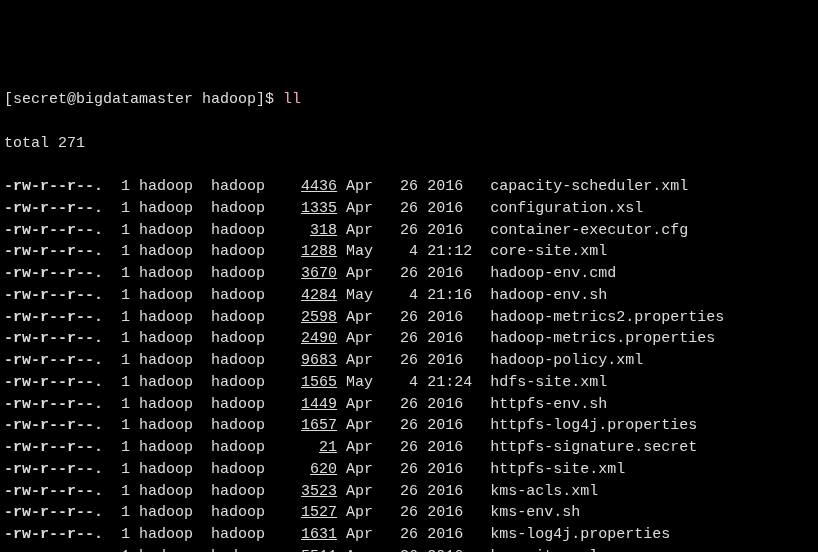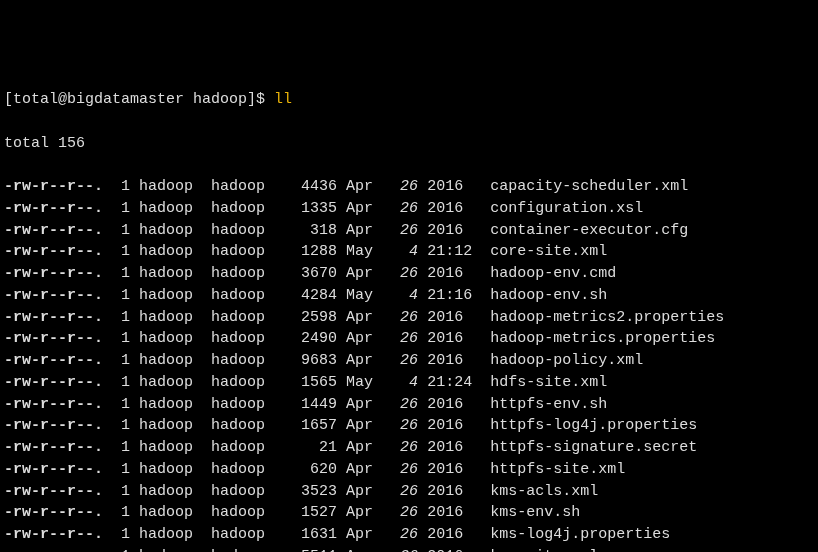--- a/index.html
+++ b/index.html
@@ -16,35 +16,35 @@
       padding: 2px 4px;
       width: 818px;
       height: 552px;
       overflow: hidden;
       white-space: pre;
     }
     .term-line {
       display: block;
     }
     .prompt-user { color: #ddd; }
-    .prompt-cmd { color: #eab308; }
+    .prompt-cmd { color: #f9a8d4; }
     .col-perms { display: inline-block; width: 11ch; font-weight: bold; }
     .col-links { display: inline-block; width: 2ch; text-align: right; }
     .col-owner { display: inline-block; width: 7ch; }
     .col-group { display: inline-block; width: 7ch; }
-    .col-size  { display: inline-block; width: 6ch; text-align: right; }
+    .col-size  { display: inline-block; width: 6ch; text-align: right; text-decoration: underline; }
     .col-month { display: inline-block; width: 4ch; }
-    .col-day   { display: inline-block; width: 3ch; text-align: right; font-style: italic; }
+    .col-day   { display: inline-block; width: 3ch; text-align: right; }
     .col-time  { display: inline-block; width: 6ch; text-align: left; }
     .col-name  { display: inline-block; }
     #file-rows { }
   </style>
 </head>
 <body>
 
 
 
-<span class="term-line"><span class="prompt-user">[total@bigdatamaster hadoop]$</span> <span class="prompt-cmd">ll</span></span>
-<span class="term-line">total 156</span>
+<span class="term-line"><span class="prompt-user">[secret@bigdatamaster hadoop]$</span> <span class="prompt-cmd">ll</span></span>
+<span class="term-line">total 271</span>
 <div id="file-rows"><span class="term-line"><span class="col-perms">-rw-r--r--.</span> <span class="col-links">1</span> <span class="col-owner">hadoop</span> <span class="col-group">hadoop</span> <span class="col-size">4436</span> <span class="col-month">Apr</span> <span class="col-day">26</span> <span class="col-time">2016</span> <span class="col-name">capacity-scheduler.xml</span></span><span class="term-line"><span class="col-perms">-rw-r--r--.</span> <span class="col-links">1</span> <span class="col-owner">hadoop</span> <span class="col-group">hadoop</span> <span class="col-size">1335</span> <span class="col-month">Apr</span> <span class="col-day">26</span> <span class="col-time">2016</span> <span class="col-name">configuration.xsl</span></span><span class="term-line"><span class="col-perms">-rw-r--r--.</span> <span class="col-links">1</span> <span class="col-owner">hadoop</span> <span class="col-group">hadoop</span> <span class="col-size">318</span> <span class="col-month">Apr</span> <span class="col-day">26</span> <span class="col-time">2016</span> <span class="col-name">container-executor.cfg</span></span><span class="term-line"><span class="col-perms">-rw-r--r--.</span> <span class="col-links">1</span> <span class="col-owner">hadoop</span> <span class="col-group">hadoop</span> <span class="col-size">1288</span> <span class="col-month">May</span> <span class="col-day">4</span> <span class="col-time">21:12</span> <span class="col-name">core-site.xml</span></span><span class="term-line"><span class="col-perms">-rw-r--r--.</span> <span class="col-links">1</span> <span class="col-owner">hadoop</span> <span class="col-group">hadoop</span> <span class="col-size">3670</span> <span class="col-month">Apr</span> <span class="col-day">26</span> <span class="col-time">2016</span> <span class="col-name">hadoop-env.cmd</span></span><span class="term-line"><span class="col-perms">-rw-r--r--.</span> <span class="col-links">1</span> <span class="col-owner">hadoop</span> <span class="col-group">hadoop</span> <span class="col-size">4284</span> <span class="col-month">May</span> <span class="col-day">4</span> <span class="col-time">21:16</span> <span class="col-name">hadoop-env.sh</span></span><span class="term-line"><span class="col-perms">-rw-r--r--.</span> <span class="col-links">1</span> <span class="col-owner">hadoop</span> <span class="col-group">hadoop</span> <span class="col-size">2598</span> <span class="col-month">Apr</span> <span class="col-day">26</span> <span class="col-time">2016</span> <span class="col-name">hadoop-metrics2.properties</span></span><span class="term-line"><span class="col-perms">-rw-r--r--.</span> <span class="col-links">1</span> <span class="col-owner">hadoop</span> <span class="col-group">hadoop</span> <span class="col-size">2490</span> <span class="col-month">Apr</span> <span class="col-day">26</span> <span class="col-time">2016</span> <span class="col-name">hadoop-metrics.properties</span></span><span class="term-line"><span class="col-perms">-rw-r--r--.</span> <span class="col-links">1</span> <span class="col-owner">hadoop</span> <span class="col-group">hadoop</span> <span class="col-size">9683</span> <span class="col-month">Apr</span> <span class="col-day">26</span> <span class="col-time">2016</span> <span class="col-name">hadoop-policy.xml</span></span><span class="term-line"><span class="col-perms">-rw-r--r--.</span> <span class="col-links">1</span> <span class="col-owner">hadoop</span> <span class="col-group">hadoop</span> <span class="col-size">1565</span> <span class="col-month">May</span> <span class="col-day">4</span> <span class="col-time">21:24</span> <span class="col-name">hdfs-site.xml</span></span><span class="term-line"><span class="col-perms">-rw-r--r--.</span> <span class="col-links">1</span> <span class="col-owner">hadoop</span> <span class="col-group">hadoop</span> <span class="col-size">1449</span> <span class="col-month">Apr</span> <span class="col-day">26</span> <span class="col-time">2016</span> <span class="col-name">httpfs-env.sh</span></span><span class="term-line"><span class="col-perms">-rw-r--r--.</span> <span class="col-links">1</span> <span class="col-owner">hadoop</span> <span class="col-group">hadoop</span> <span class="col-size">1657</span> <span class="col-month">Apr</span> <span class="col-day">26</span> <span class="col-time">2016</span> <span class="col-name">httpfs-log4j.properties</span></span><span class="term-line"><span class="col-perms">-rw-r--r--.</span> <span class="col-links">1</span> <span class="col-owner">hadoop</span> <span class="col-group">hadoop</span> <span class="col-size">21</span> <span class="col-month">Apr</span> <span class="col-day">26</span> <span class="col-time">2016</span> <span class="col-name">httpfs-signature.secret</span></span><span class="term-line"><span class="col-perms">-rw-r--r--.</span> <span class="col-links">1</span> <span class="col-owner">hadoop</span> <span class="col-group">hadoop</span> <span class="col-size">620</span> <span class="col-month">Apr</span> <span class="col-day">26</span> <span class="col-time">2016</span> <span class="col-name">httpfs-site.xml</span></span><span class="term-line"><span class="col-perms">-rw-r--r--.</span> <span class="col-links">1</span> <span class="col-owner">hadoop</span> <span class="col-group">hadoop</span> <span class="col-size">3523</span> <span class="col-month">Apr</span> <span class="col-day">26</span> <span class="col-time">2016</span> <span class="col-name">kms-acls.xml</span></span><span class="term-line"><span class="col-perms">-rw-r--r--.</span> <span class="col-links">1</span> <span class="col-owner">hadoop</span> <span class="col-group">hadoop</span> <span class="col-size">1527</span> <span class="col-month">Apr</span> <span class="col-day">26</span> <span class="col-time">2016</span> <span class="col-name">kms-env.sh</span></span><span class="term-line"><span class="col-perms">-rw-r--r--.</span> <span class="col-links">1</span> <span class="col-owner">hadoop</span> <span class="col-group">hadoop</span> <span class="col-size">1631</span> <span class="col-month">Apr</span> <span class="col-day">26</span> <span class="col-time">2016</span> <span class="col-name">kms-log4j.properties</span></span><span class="term-line"><span class="col-perms">-rw-r--r--.</span> <span class="col-links">1</span> <span class="col-owner">hadoop</span> <span class="col-group">hadoop</span> <span class="col-size">5511</span> <span class="col-month">Apr</span> <span class="col-day">26</span> <span class="col-time">2016</span> <span class="col-name">kms-site.xml</span></span></div>
 
 
 
 
 </body></html>

